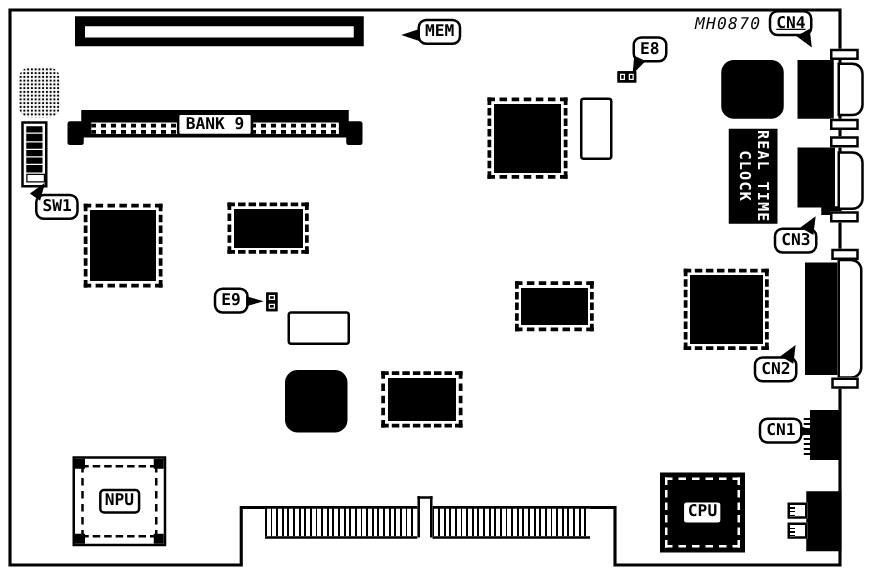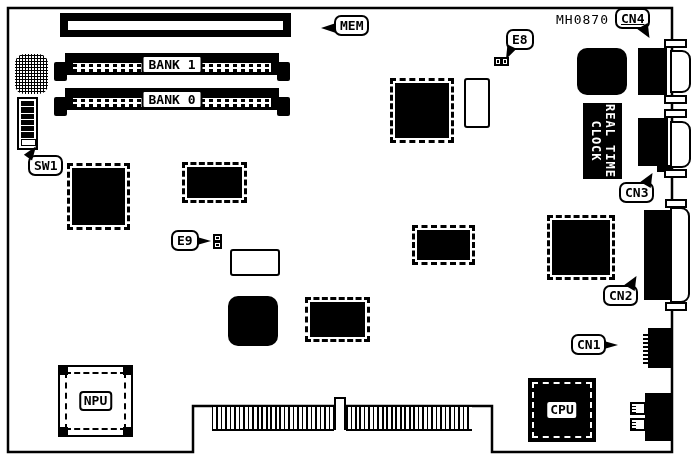--- a/index.html
+++ b/index.html
@@ -80,21 +80,21 @@
 </style>
 </head>
 <body>
 
 <div id="stage">
 
   <svg width="695" height="462" viewBox="0 0 695 462">
     <path d="M8,8 H672 V452 H492 V406 H193 V452 H8 Z" fill="none" stroke="#000" stroke-width="2.5"></path>
   </svg>
 
-  <div class="c parttext" style="left:556px;top:12px;">MH0870</div>
+  <div class="c parttext" style="left:556px;top:12px;font-style:italic;">MH0870</div>
 
   <div class="c memslot" style="left:60px;top:13px;width:231px;height:24px;">
     <div class="memstripe"></div>
   </div>
   <div class="callout" style="left:304px;top:15px;margin-left:30px;">
     <span>MEM</span>
     <div class="tail" style="left:-15px;top:6px;border-top:5px solid transparent;border-bottom:5px solid transparent;border-right:15px solid #000;"></div>
   </div>
 
   <div class="c dotted" style="left:15px;top:54px;width:33px;height:40px;"></div>
@@ -105,31 +105,25 @@
       <span></span>
     <span></span>
       <span></span>
     <span class="off"></span>
   </div>
   <div class="callout" style="left:28px;top:155px;">
     <span>SW1</span>
     <div class="tail" style="left:-3px;top:-12px;border-left:5px solid transparent;border-right:5px solid transparent;border-bottom:14px solid #000;transform:rotate(35deg);"></div>
   </div>
 
-  <div class="c bank" style="left:65px;top:53px;width:214px;height:22px;">
-    <div class="capL"></div>
-    <div class="capR"></div>
-    <div class="band"></div>
-    <div class="blabel">BANK 1</div>
-  </div>
   <div class="c bank" style="left:65px;top:88px;width:214px;height:22px;">
     <div class="capL"></div>
     <div class="capR"></div>
     <div class="band"></div>
-    <div class="blabel">BANK 0</div>
+    <div class="blabel">BANK 9</div>
   </div>
 
 
   <div class="c qfp" style="left:390px;top:78px;width:64px;height:65px;"></div>
   <div class="c crystal" style="left:464px;top:78px;width:26px;height:50px;"></div>
 
   <div class="callout" style="left:506px;top:29px;">
     <span>E8</span>
     <div class="tail" style="left:-4px;bottom:-12px;border-left:5px solid transparent;border-right:5px solid transparent;border-top:14px solid #000;transform:rotate(25deg);"></div>
   </div>
@@ -185,21 +179,21 @@
 
   <div class="c tab" style="left:665px;top:199px;width:22px;height:9px;"></div>
   <div class="c blk" style="left:644px;top:210px;width:26px;height:90px;"></div>
   <div class="c shell" style="left:670px;top:207px;width:20px;height:96px;"></div>
   <div class="c tab" style="left:665px;top:302px;width:22px;height:9px;"></div>
   <div class="callout" style="left:603px;top:285px;">
     <span>CN2</span>
     <div class="tail" style="right:-3px;top:-12px;border-left:6px solid transparent;border-right:6px solid transparent;border-bottom:14px solid #000;transform:rotate(30deg);"></div>
   </div>
 
-  <div class="callout" style="left:571px;top:334px;">
+  <div class="callout" style="left:607px;top:334px;">
     <span>CN1</span>
     <div class="tail" style="right:-14px;top:5px;border-top:4px solid transparent;border-bottom:4px solid transparent;border-left:14px solid #000;"></div>
   </div>
   <div class="c teeth" style="left:643px;top:334px;width:6px;height:30px;"></div>
   <div class="c blk" style="left:648px;top:328px;width:24px;height:40px;"></div>
 
   <div class="c socket" style="left:58px;top:365px;width:75px;height:72px;">
     <div class="corner" style="left:0;top:0;"></div>
     <div class="corner" style="right:0;top:0;"></div>
     <div class="corner" style="left:0;bottom:0;"></div>

